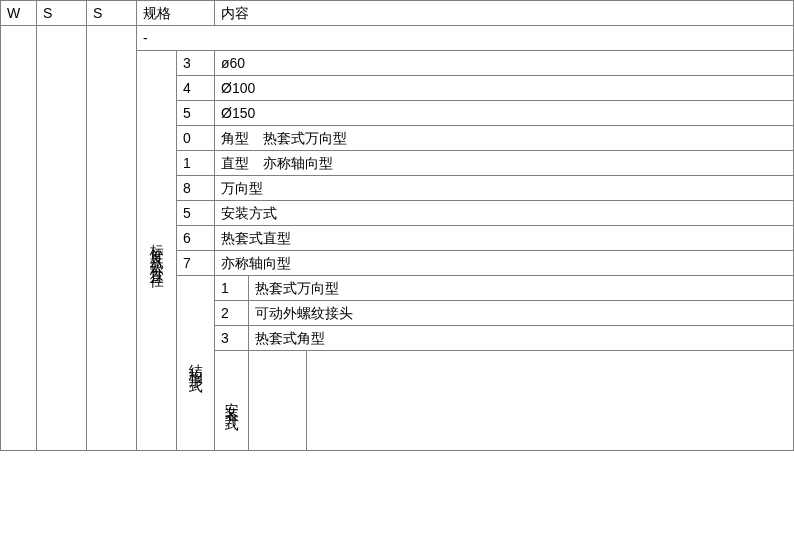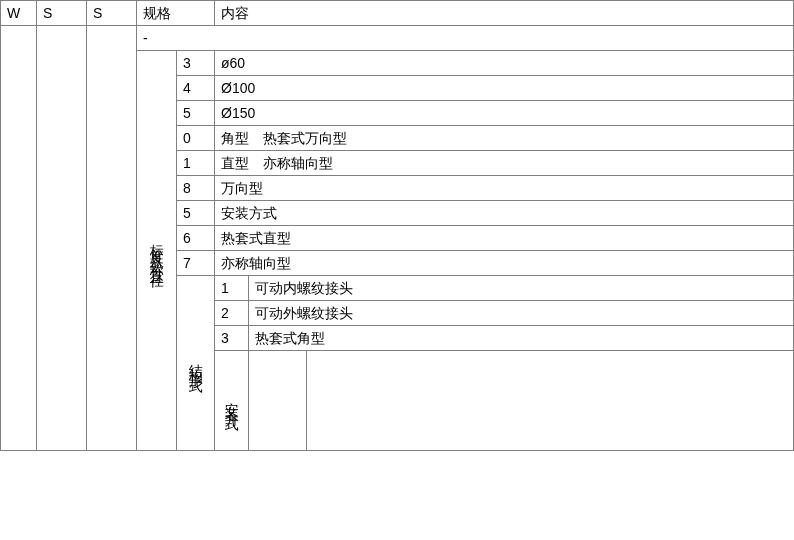--- a/index.html
+++ b/index.html
@@ -146,21 +146,21 @@
       <tr class="tall-row">
         <td class="hcell">7</td>
         <td class="hcell" colspan="3">亦称轴向型</td>
       </tr>
 
       <tr class="tall-row">
         <td rowspan="5" class="vcell">
           <span class="vert">结构形式</span>
         </td>
         <td class="hcell">1</td>
-        <td class="hcell" colspan="2">可动内螺纹接头</td>
+        <td class="hcell" colspan="2">热套式万向型</td>
       </tr>
       <tr class="tall-row">
         <td class="hcell">2</td>
         <td class="hcell" colspan="2">可动外螺纹接头</td>
       </tr>
       <tr class="tall-row">
         <td class="hcell">3</td>
         <td class="hcell" colspan="2">热套式角型</td>
       </tr>
       <tr>

